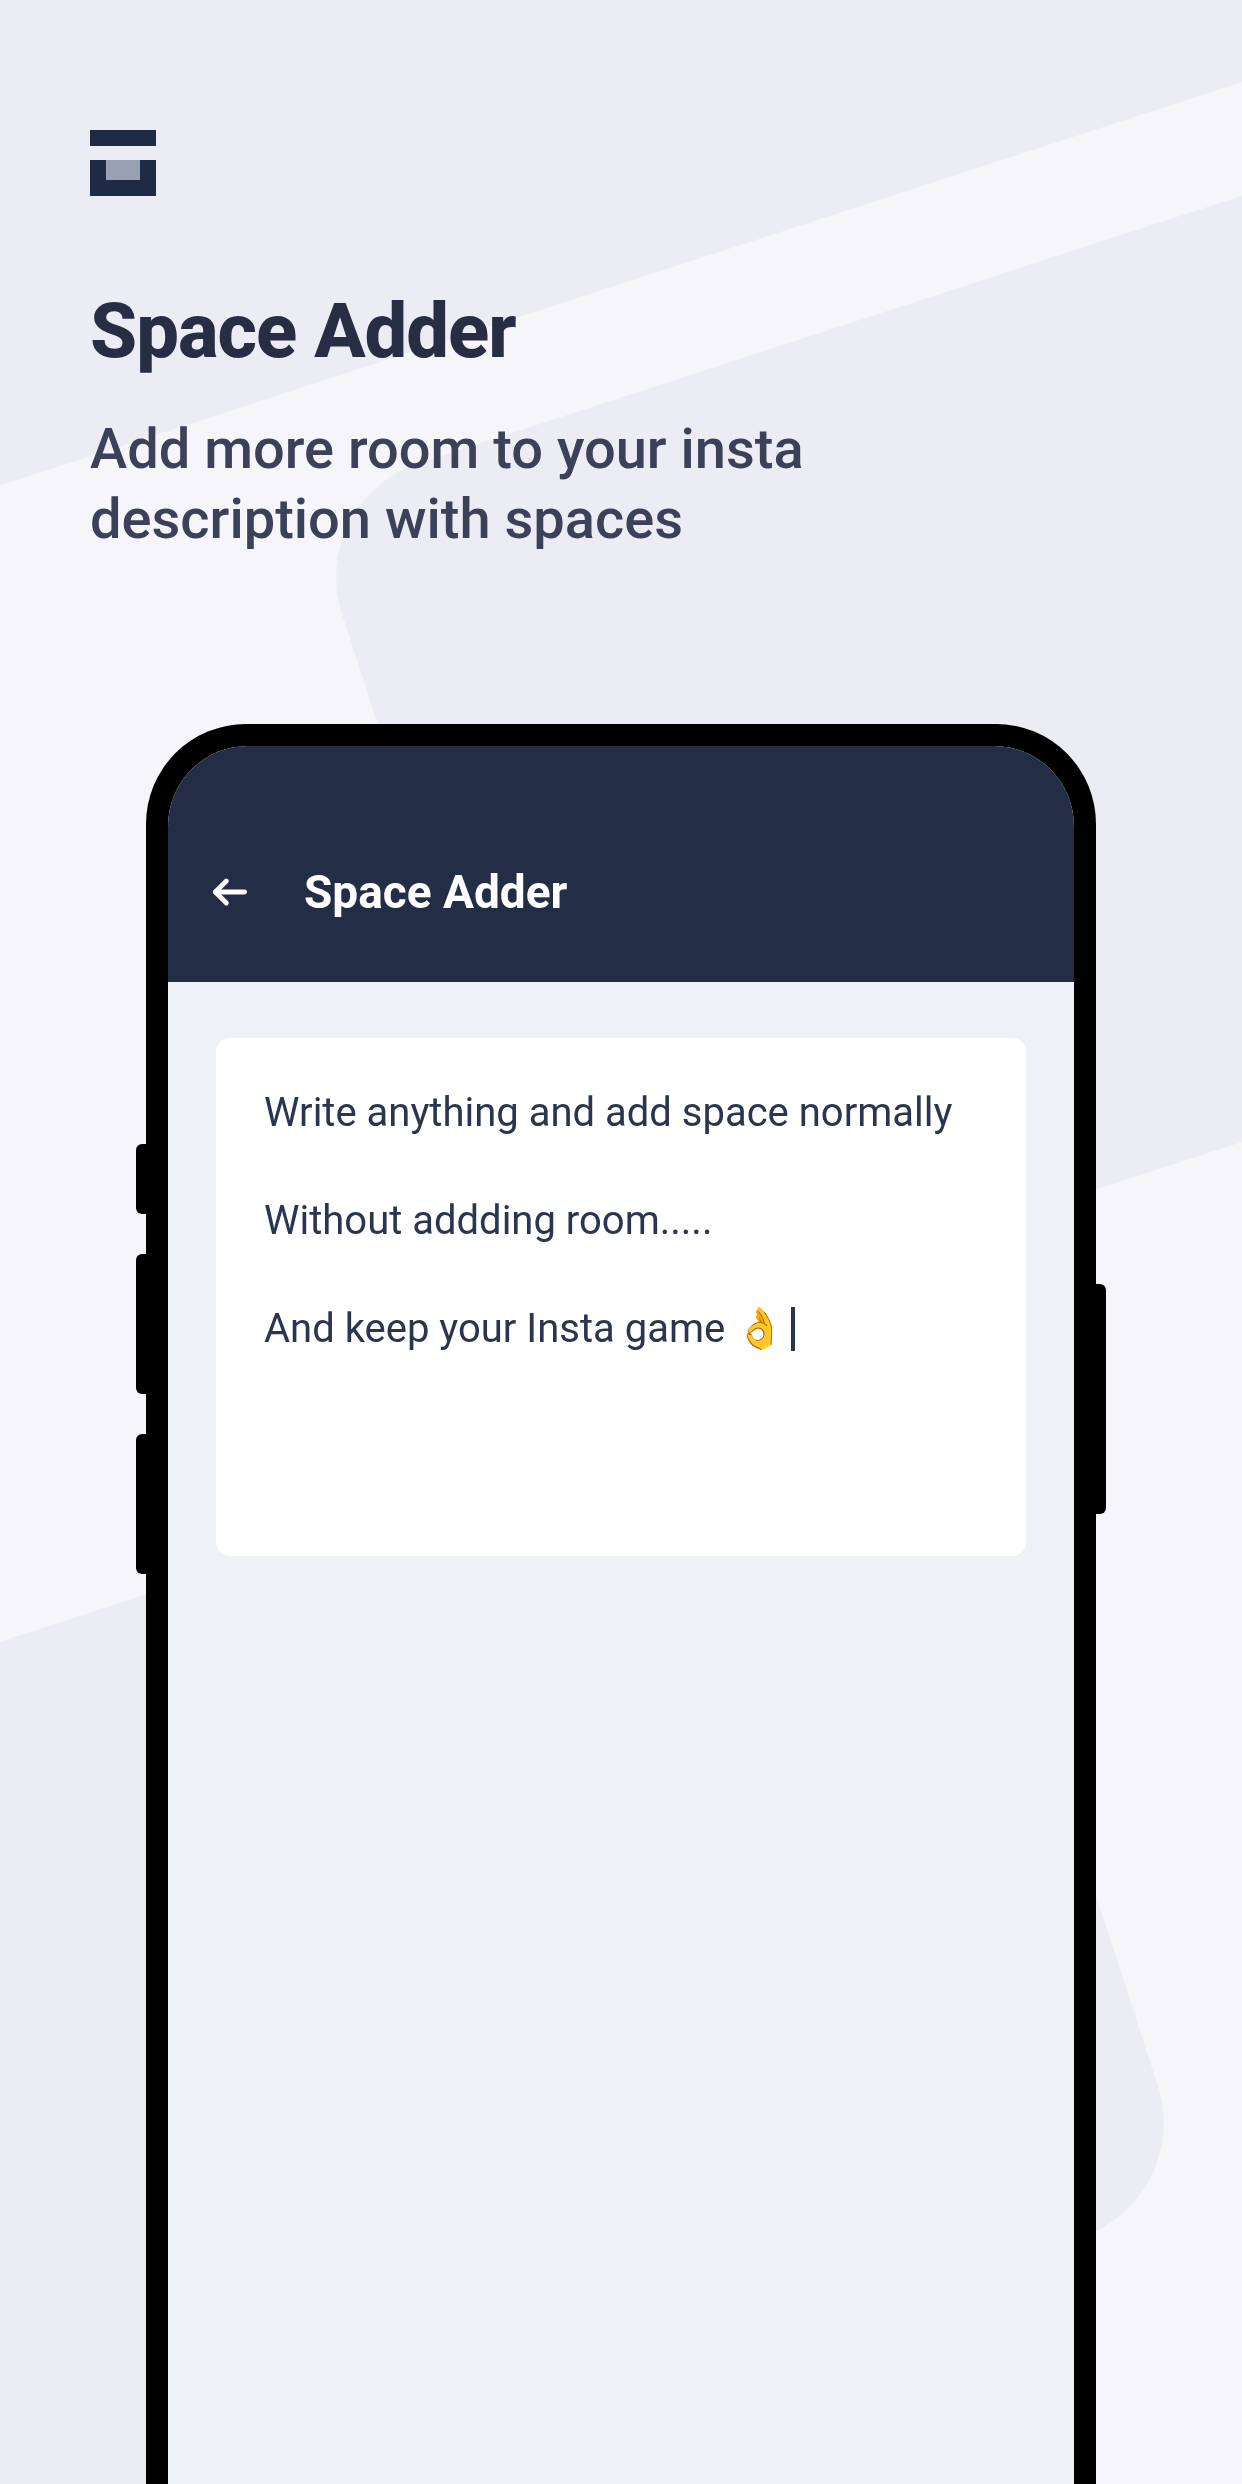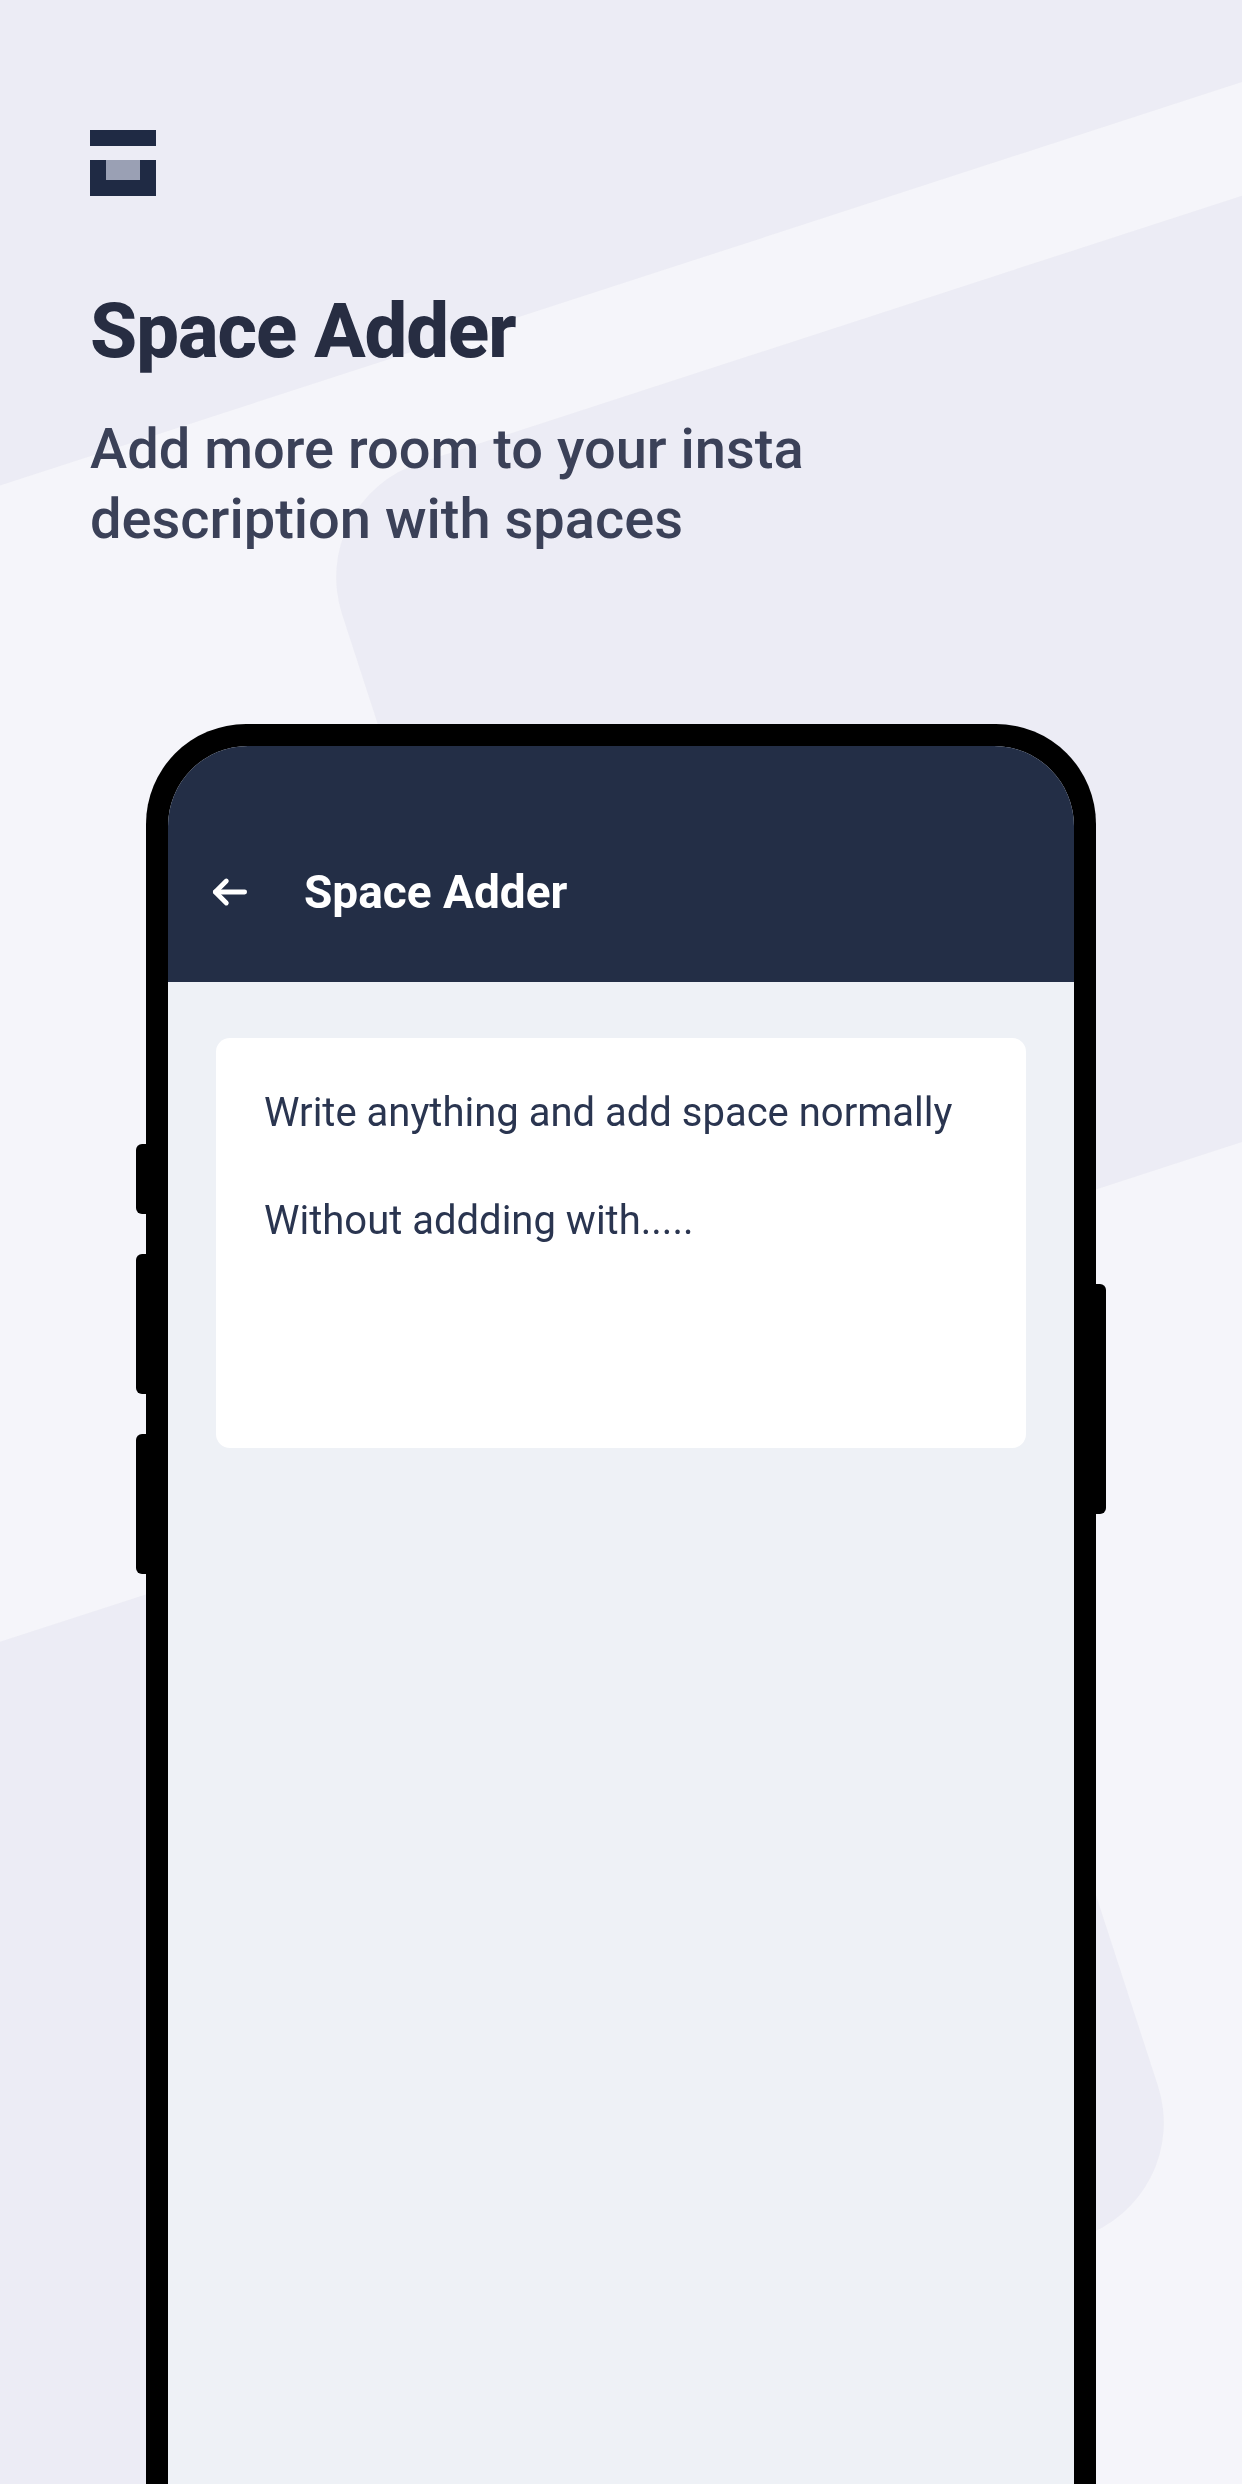--- a/index.html
+++ b/index.html
@@ -164,21 +164,24 @@
               <line x1="20" y1="12" x2="4" y2="12"></line>
               <polyline points="10 18 4 12 10 6"></polyline>
             </svg>
           </span>
           <span class="app-header-title">Space Adder</span>
         </div>
 
         <div class="app-body">
           <div class="card">
             <div class="line">Write anything and add space normally</div>
-            <div class="line">Without addding with.....</div>
+            <div class="line">Without addding room.....</div>
+            <div class="line">
+              <span>And keep your Insta game 👌</span><span class="cursor"></span>
+            </div>
           </div>
 
         </div>
 
       </div>
     </div>
   </div>
 
 </div>
 

